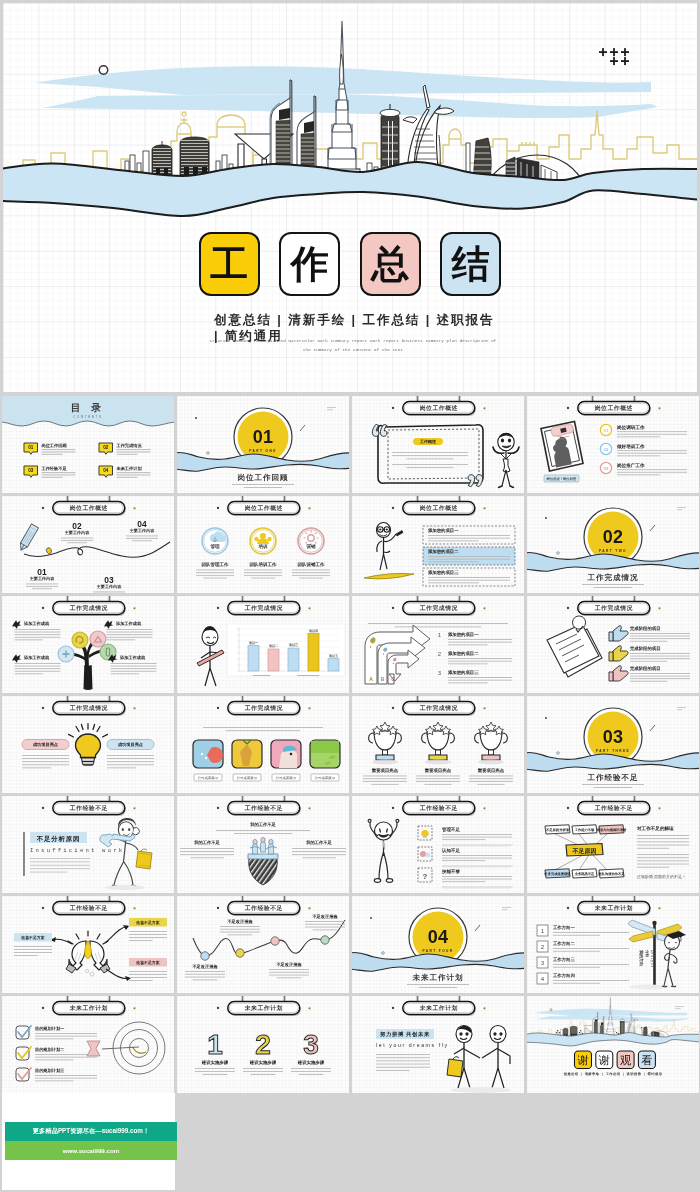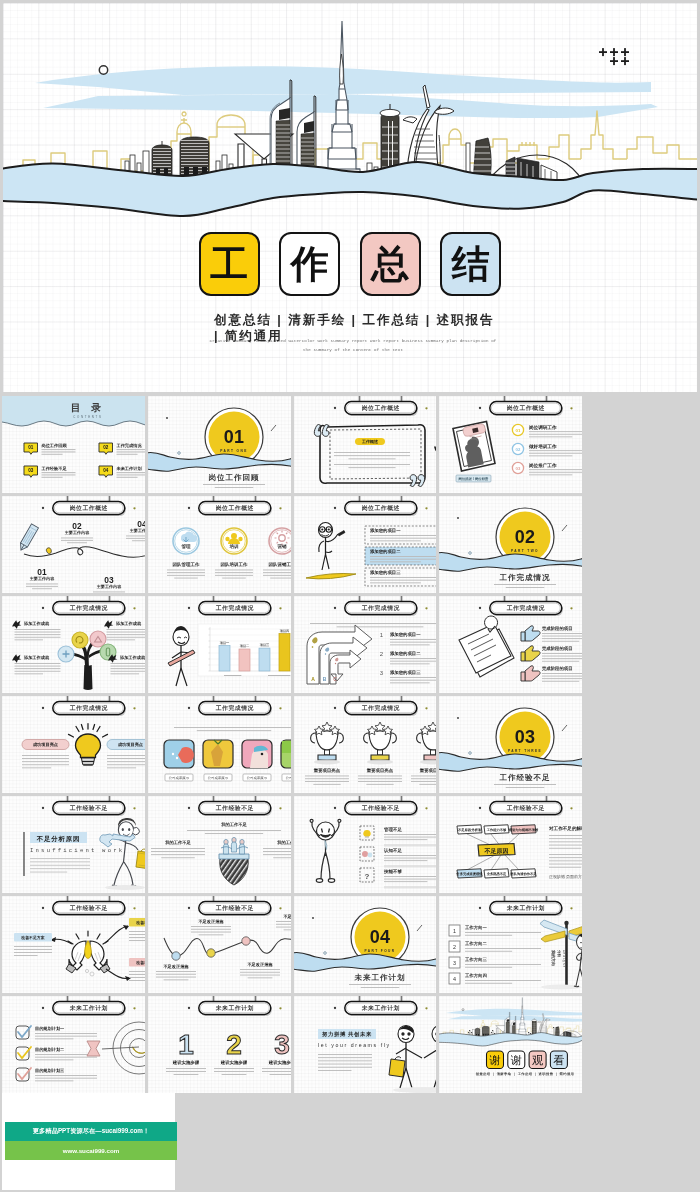--- a/index.html
+++ b/index.html
@@ -8,21 +8,21 @@
 #page{position:relative;width:700px;height:1192px;background:#d3d3d3}
 .gridbg{background-color:#ffffff;
   background-image:
    linear-gradient(to right,rgba(120,120,130,.085) 1px,transparent 1px),
    linear-gradient(to bottom,rgba(120,120,130,.085) 1px,transparent 1px),
    linear-gradient(to right,rgba(120,120,130,.045) 1px,transparent 1px),
    linear-gradient(to bottom,rgba(120,120,130,.045) 1px,transparent 1px);
   background-size:35.4px 35.4px,35.4px 35.4px,7.08px 7.08px,7.08px 7.08px}
 #hero{position:absolute;left:3px;top:3px;width:694px;height:389px;overflow:hidden}
 #hero svg{position:absolute;left:0;top:0}
-#grid{position:absolute;left:2px;top:396px;width:580px}
+#grid{position:absolute;left:2px;top:396px;width:697px}
 .row{display:flex;gap:3px;margin-bottom:3px}
 .cell{position:relative;width:172.7px;height:97px;overflow:hidden;background:#fff}
 .cell.gridbg{background-color:#fdfdfd;background-image:
    linear-gradient(to right,rgba(120,120,130,.05) 1px,transparent 1px),
    linear-gradient(to bottom,rgba(120,120,130,.05) 1px,transparent 1px);
   background-size:3.5px 3.5px,3.5px 3.5px}
 .cell .sv{position:absolute;left:0;top:0;width:172.7px;height:97px}
 #footer{position:absolute;left:2px;top:1093px;width:172.7px;height:97px;background:#fff}
 .fbar{position:absolute;left:3px;width:172px;height:19px;display:flex;align-items:center;justify-content:center;color:#fff;font-weight:bold}
 #fbar1{top:29px;background:#0fa887;font-size:6.3px;letter-spacing:0}

